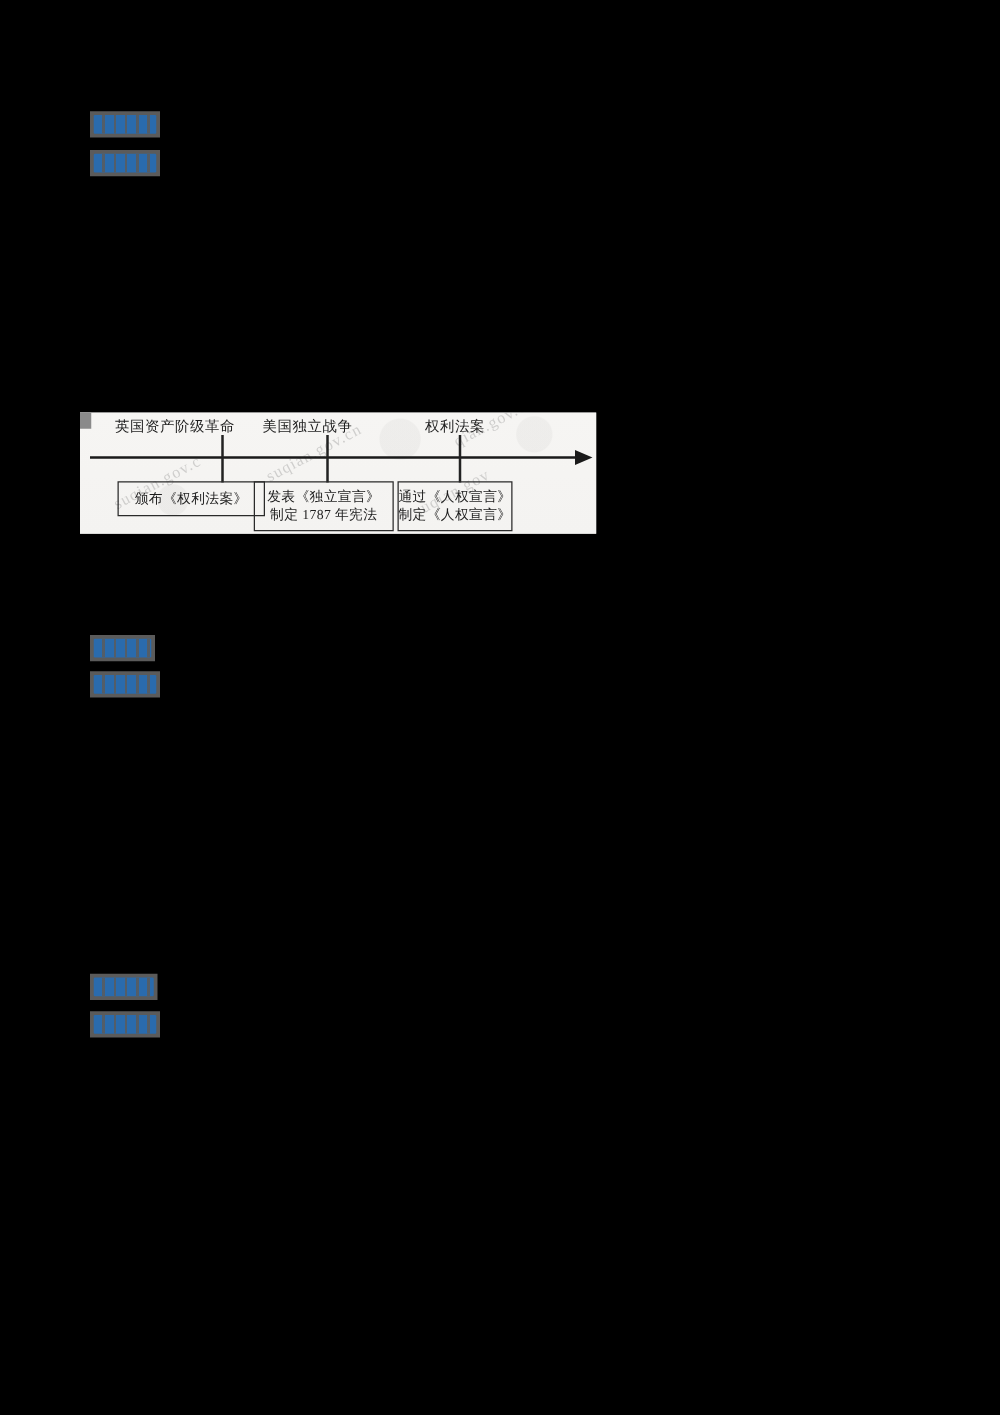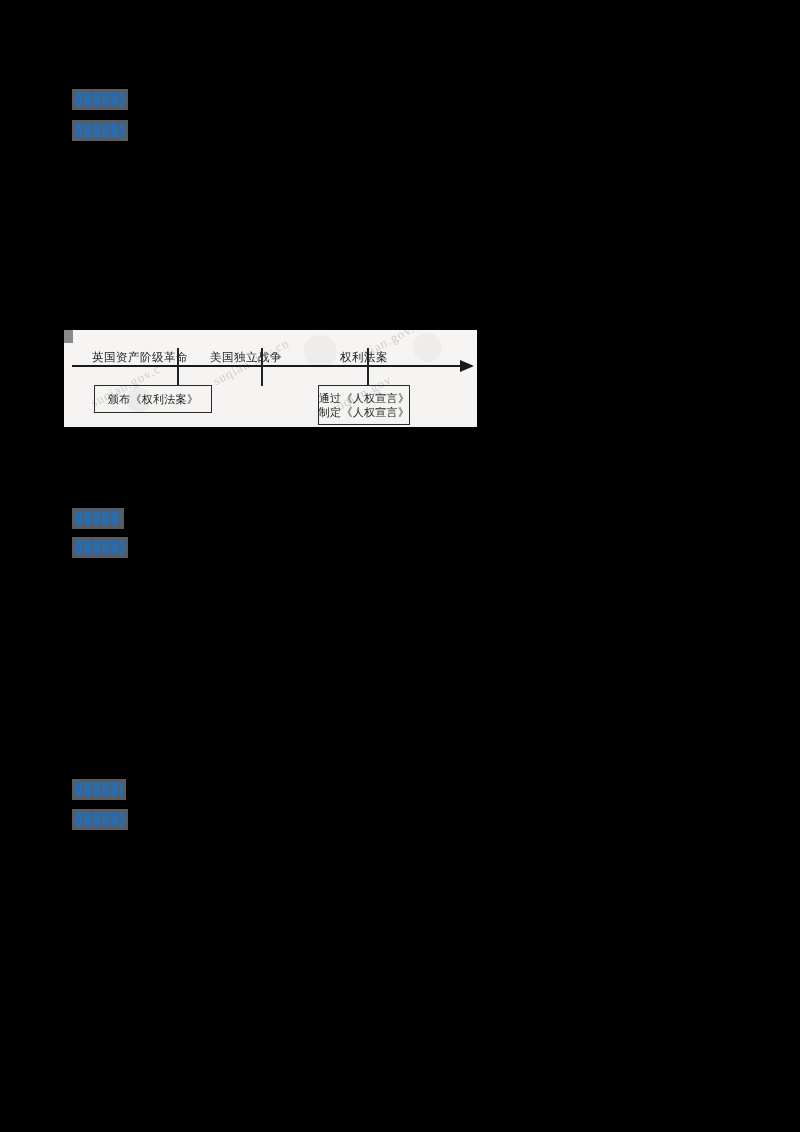--- a/index.html
+++ b/index.html
@@ -141,21 +141,20 @@
 
   
   .event-label {
     position: absolute;
     top: 4px;
     font-size: 11.5px;
     color: #1d1d1d;
     white-space: nowrap;
     font-family: "Liberation Serif", "DejaVu Serif", serif;
     letter-spacing: 0.5px;
-    margin-top: 16px;
   }
 
   
   .desc-box {
     position: absolute;
     top: 55px;
     border: 1.3px solid #2a2a2a;
     background: transparent;
     box-sizing: border-box;
     display: flex;
@@ -203,20 +202,24 @@
     <div class="event-label" style="left:28px;">英国资产阶级革命</div>
     <div class="tick-stem" style="left:113px; top:18px; height:18px;"></div>
     <div class="tick-stem" style="left:113px; top:36px; height:20px;"></div>
     <div class="desc-box" style="left:30px; width:118px; height:28px;">
       <div class="desc-line">颁布《权利法案》</div>
     </div>
 
     <div class="event-label" style="left:146px;">美国独立战争</div>
     <div class="tick-stem" style="left:197px; top:18px; height:18px;"></div>
     <div class="tick-stem" style="left:197px; top:36px; height:20px;"></div>
+    <div class="desc-box" style="left:139px; width:112px; height:40px;">
+      <div class="desc-line">发表《独立宣言》</div>
+      <div class="desc-line">制定 1787 年宪法</div>
+    </div>
 
     <div class="event-label" style="left:276px;">权利法案</div>
     <div class="tick-stem" style="left:303px; top:18px; height:18px;"></div>
     <div class="tick-stem" style="left:303px; top:36px; height:20px;"></div>
     <div class="desc-box" style="left:254px; width:92px; height:40px;">
       <div class="desc-line">通过《人权宣言》</div>
       <div class="desc-line">制定《人权宣言》</div>
     </div>
 
   </div>

